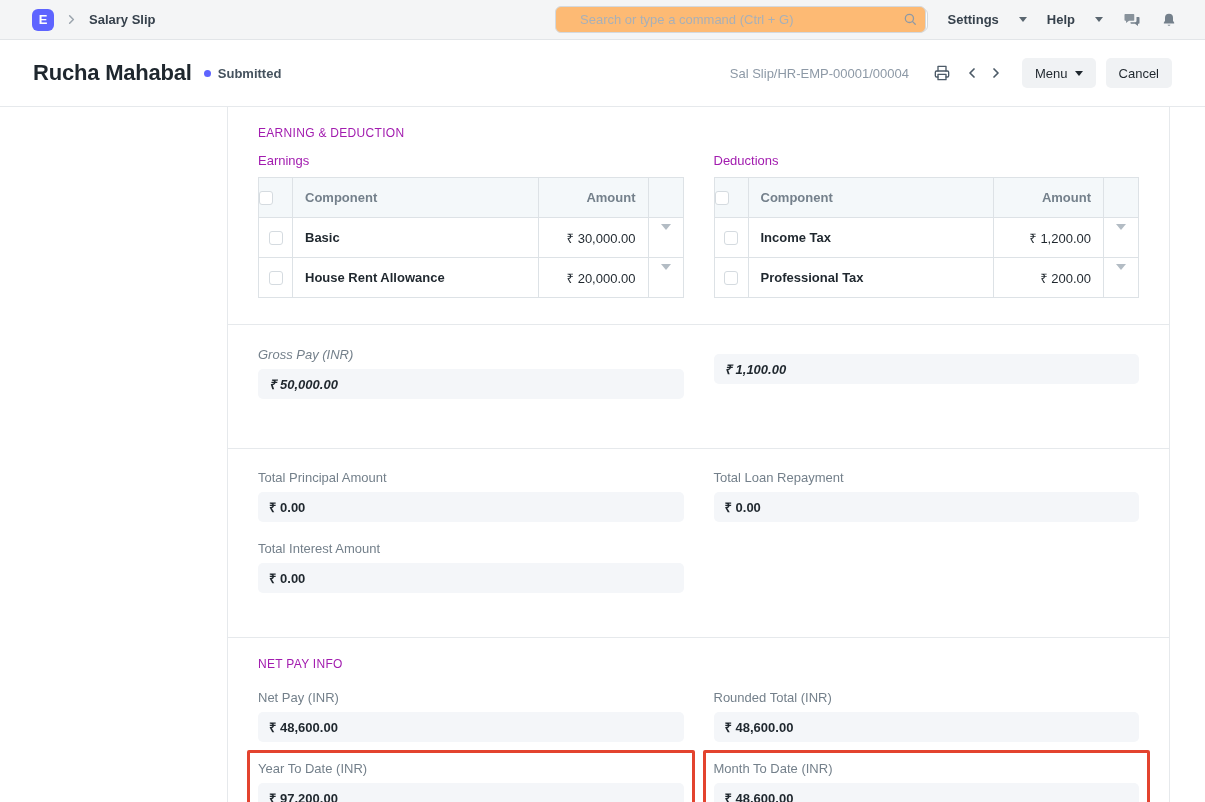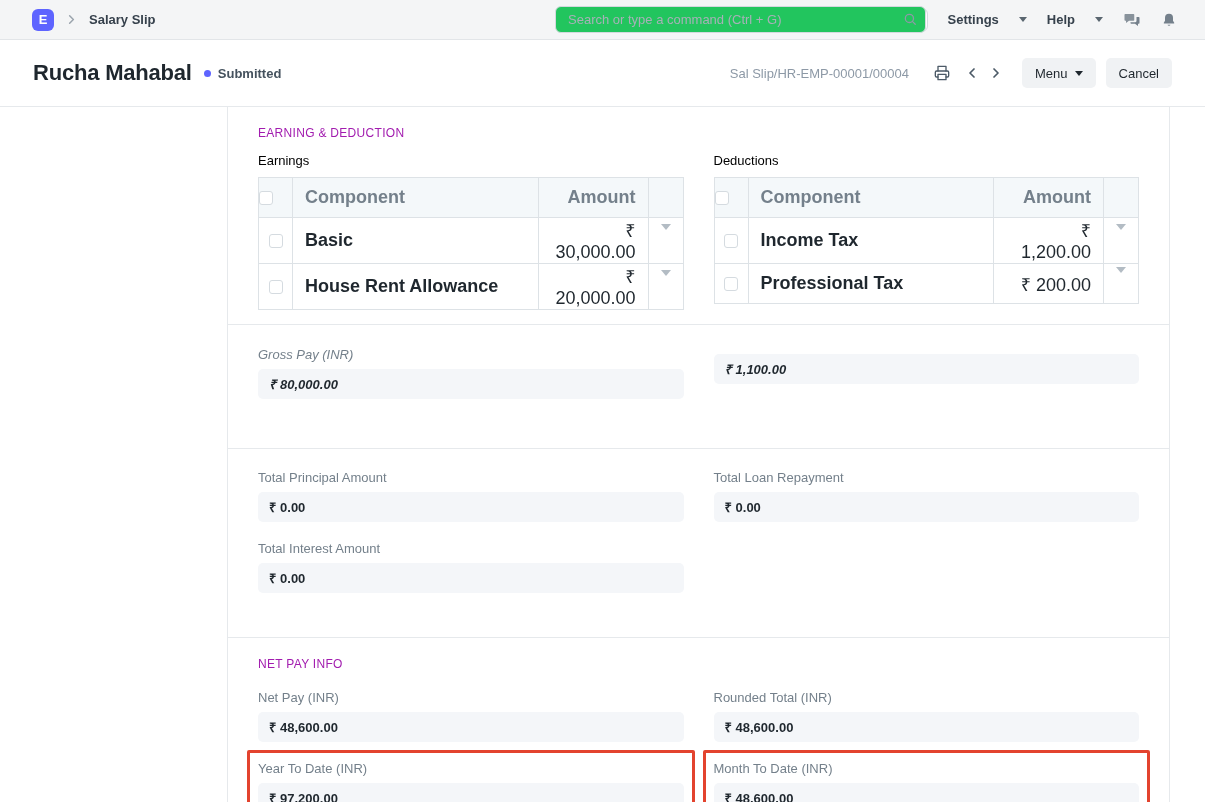--- a/index.html
+++ b/index.html
@@ -29,21 +29,21 @@
     display:flex; align-items:center; justify-content:center;
     cursor:pointer;
   }
   .crumb-chevron { display:flex; color:#9ba4ad; }
   .breadcrumb-label { font-size:13px; font-weight:600; color:#36414c; cursor:pointer; }
 
   .search-wrap { position:absolute; left:555px; top:6px; width:371px; height:27px; }
   .search-input {
     width:100%; height:100%;
     border:1px solid #d4d9de; border-radius:6px;
-    background:#22c55e; padding:0 32px 0 12px;
+    background:#fdba74; padding:0 32px 0 24px;
     font-size:13px; color:#36414c; font-family:inherit;
     outline:none;
   }
   .search-input::placeholder { color:#a8b0b8; }
   .search-icon { position:absolute; right:9px; top:6px; color:#8d99a6; display:flex; }
 
   .navbar-right { margin-left:auto; display:flex; align-items:center; gap:20px; }
   .avatar {
     width:24px; height:24px;
     border:1px solid #d3d9de; border-radius:6px;
@@ -97,23 +97,23 @@
   #sec-totals  { height:102px;font-style:italic; }
   #sec-loans   { height:168px; }
   #sec-netpay  { height:207px; }
 
   .section-heading {
     padding-top:19px;
     font-size:12px; font-weight:500; color:#a21caf; letter-spacing:0.3px;
   }
   .two-col { display:grid; grid-template-columns:1fr 1fr; column-gap:30px; }
   .tables-row { margin-top:13px; }
-  .sub-label { font-size:13px; color:#000000; margin-bottom:9px; }
-
-  .grid-table { width:100%; border-collapse:collapse; font-size:18px; table-layout:fixed; }
+  .sub-label { font-size:13px; color:#a21caf; margin-bottom:9px; }
+
+  .grid-table { width:100%; border-collapse:collapse; font-size:13px; table-layout:fixed; }
   .grid-table th, .grid-table td { border:1px solid #dde2e6; height:40px; padding:0 12px; }
   .grid-table th {
     background:#f4f8fa; color:#74808b; font-weight:600; text-align:left;
   }
   .col-check { width:34px; text-align:center; padding:0 !important; }
   .col-amt { width:110px; text-align:right !important; }
   .col-caret { width:35px; text-align:center; padding:0 !important; }
   .checkbox {
     display:inline-block; width:14px; height:14px;
     border:1px solid #d5dbe0; border-radius:3px; background:#fff;
@@ -290,21 +290,21 @@
         </table>
       </div>
 
     </div>
   </div>
 
   <div class="section" id="sec-totals">
     <div class="fields-grid">
       <div class="field-group">
         <div class="field-label">Gross Pay (INR)</div>
-        <div class="field-value">₹ 80,000.00</div>
+        <div class="field-value">₹ 50,000.00</div>
       </div>
       <div class="field-group">
         <div class="field-value">₹ 1,100.00</div>
       </div>
     </div>
   </div>
 
   <div class="section" id="sec-loans">
     <div class="fields-grid">
       <div class="field-group">

